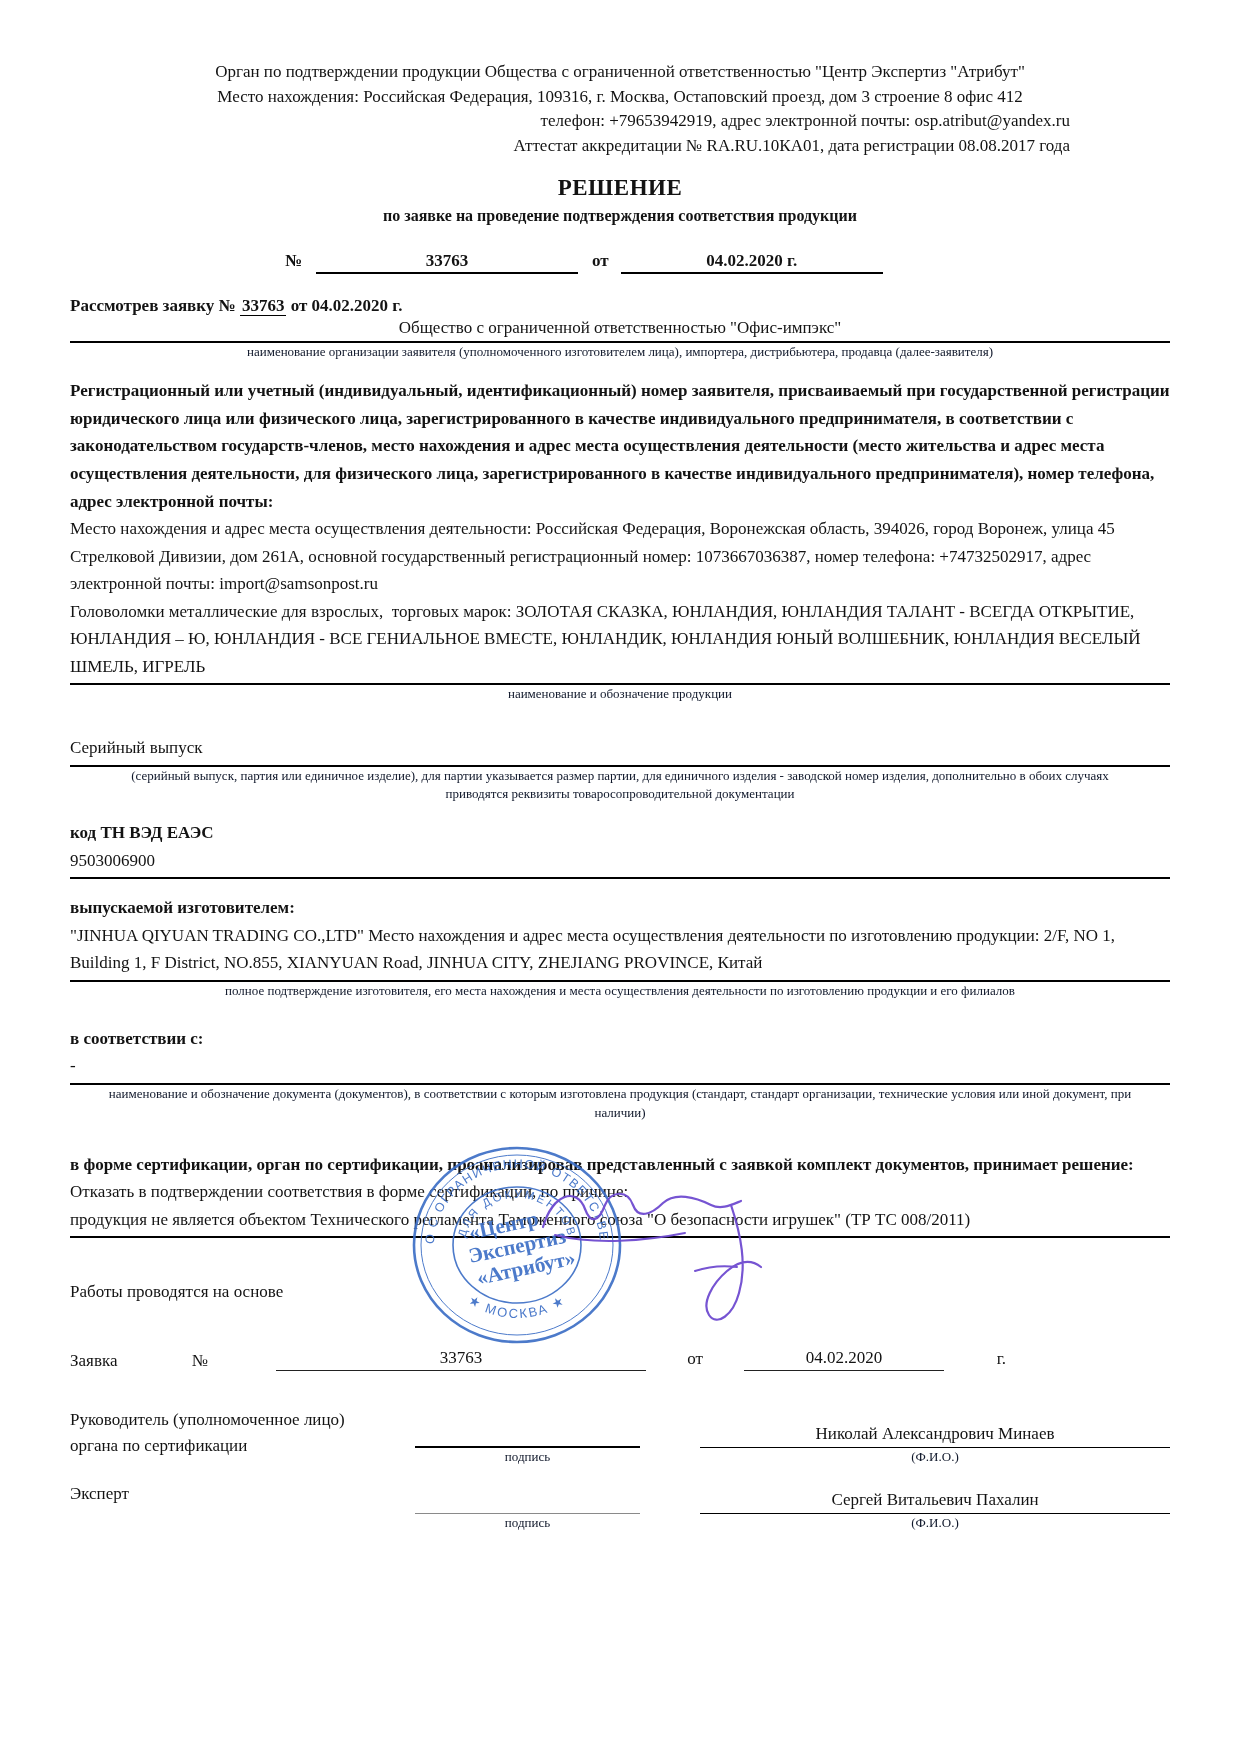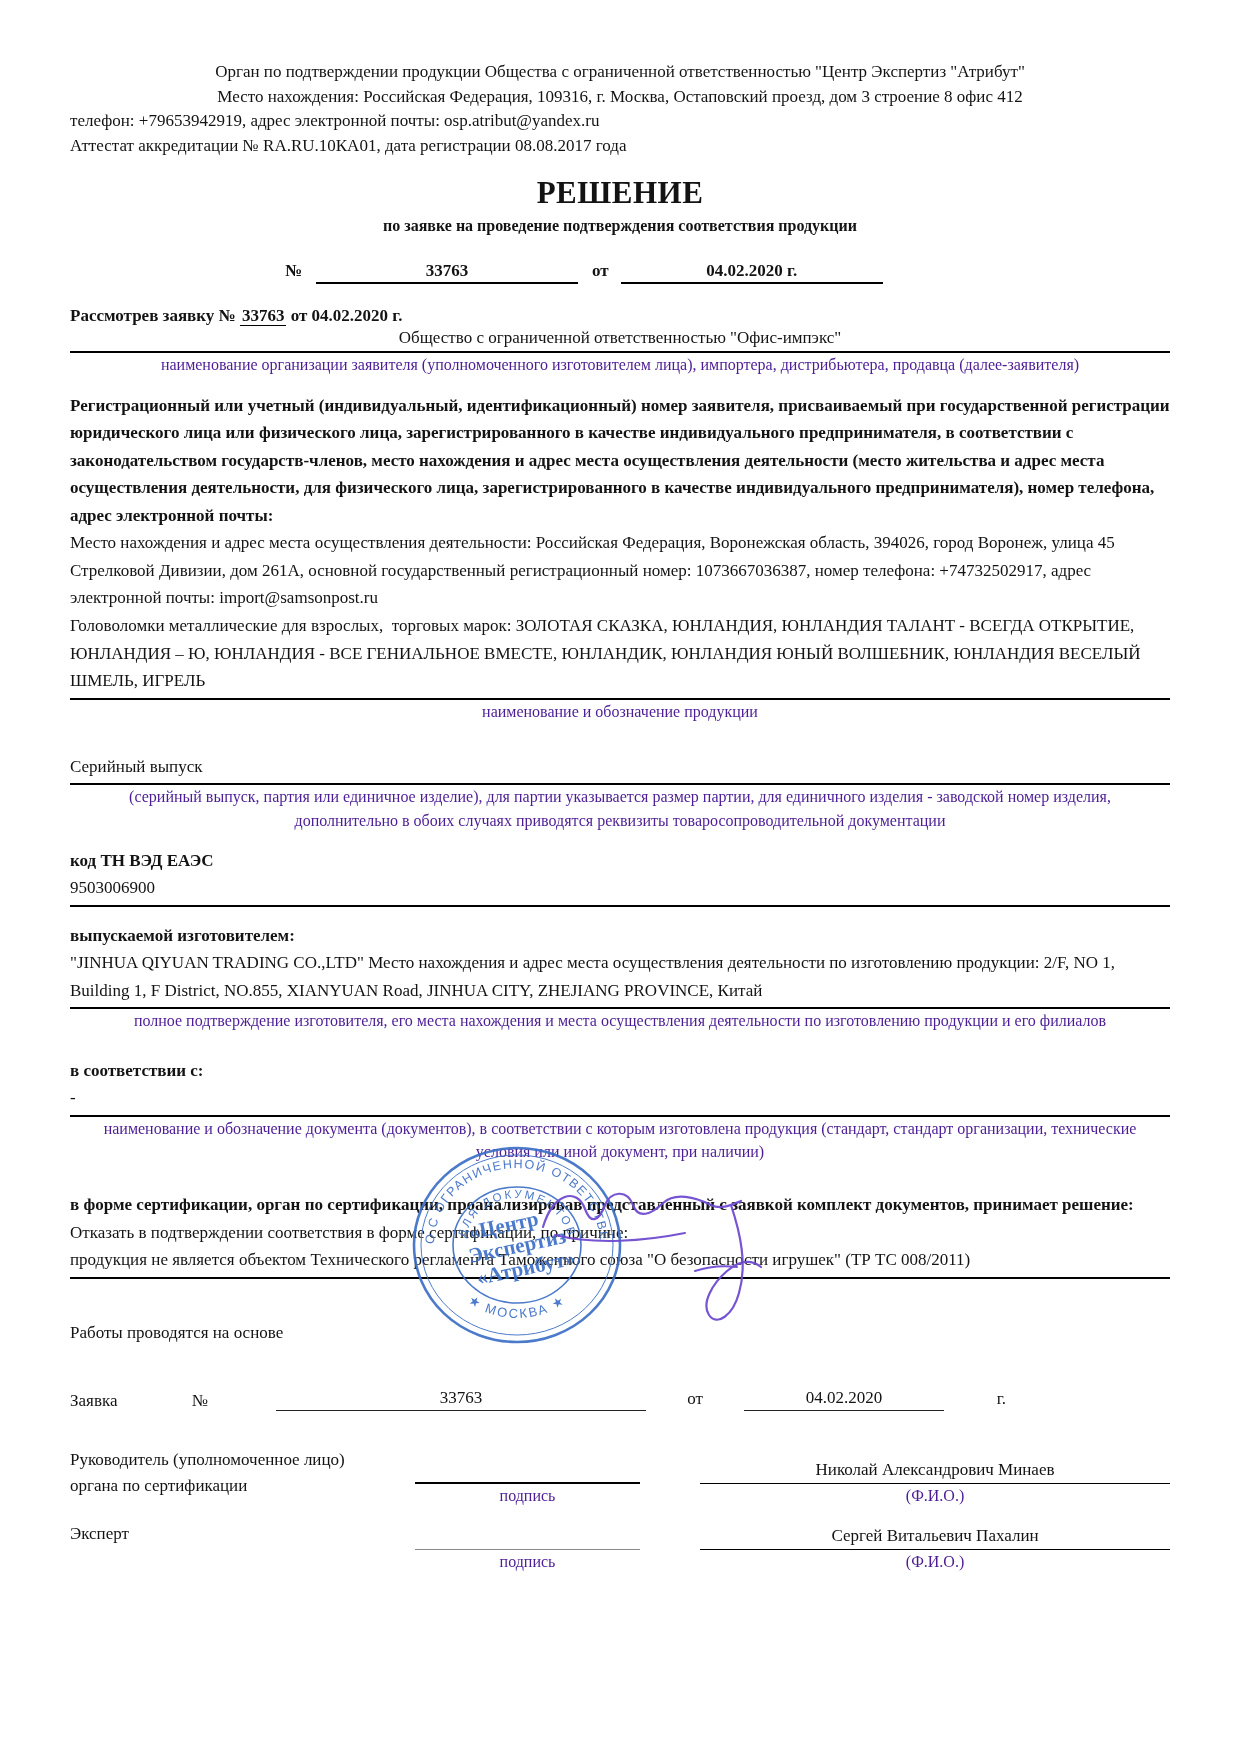--- a/index.html
+++ b/index.html
@@ -5,35 +5,35 @@
   html,body{margin:0;padding:0;background:#e8e8e8;}
   .page{
     position:relative; width:1240px; height:1753px; background:#ffffff;
     font-family:"Liberation Serif","DejaVu Serif",serif;
     color:#131313; overflow:hidden; margin:0 auto;
     -webkit-font-smoothing:antialiased;
   }
   .content{position:relative; padding:60px 70px 0 70px;}
   .hdr{font-size:17px; line-height:1.45;}
   .hdr .c{text-align:center;}
-  .hdr .r{text-align:left; padding-right:100px;}
-  .title{margin-top:16px; text-align:center; font-size:31px; font-weight:bold; letter-spacing:.5px;}
+  .hdr .r{text-align:right; padding-right:100px;}
+  .title{margin-top:16px; text-align:center; font-size:23px; font-weight:bold; letter-spacing:.5px;}
   .subtitle{margin-top:6px; text-align:center; font-size:16px; font-weight:bold;}
   .numrow{margin-top:26px; margin-left:215px; display:flex; align-items:flex-end; font-weight:bold; font-size:17px;}
   .ucell{border-bottom:2px solid #000; text-align:center; padding-bottom:1px;}
   .numrow .w1{width:262px; margin-left:14px;}
   .numrow .w2{width:262px; margin-left:12px;}
   .numrow .lbl{padding-bottom:3px;}
   .numrow .ot{margin-left:14px; padding-bottom:3px;}
   .body-txt{font-size:17px; line-height:1.62;}
   .bold{font-weight:bold;}
   .reviewed{margin-top:22px; font-weight:bold; font-size:17px;}
   .rev-num{border-bottom:1.6px solid #000; padding:0 2px;}
   .applicant{margin-top:2px; text-align:center; border-bottom:2px solid #000; padding-bottom:3px; font-size:17px;}
-  .caption{font-size:16px; line-height:1.45; text-align:center; color:#4c1d95;}
+  .caption{font-size:13px; line-height:1.45; text-align:center; color:#0f172a;}
   .mt16{margin-top:16px;} .mt24{margin-top:24px;} .mt28{margin-top:28px;}
   .mt30{margin-top:30px;} .mt34{margin-top:15px;} .mt40{margin-top:40px;}
   .uline{border-bottom:2px solid #000; padding-bottom:3px;}
   .prewrap{white-space:pre-wrap;}
   .approw{margin-top:42px; display:flex; align-items:flex-end; font-size:17px;gap:12px;}
   .approw .a-lbl{width:110px;}
   .approw .a-no{width:72px;}
   .approw .c1{width:370px; border-bottom:1.8px solid #222; text-align:center; padding-bottom:2px;}
   .approw .a-ot{width:74px; text-align:center; padding-bottom:2px;}
   .approw .c2{width:200px; border-bottom:1.8px solid #222; text-align:center; padding-bottom:2px;}

